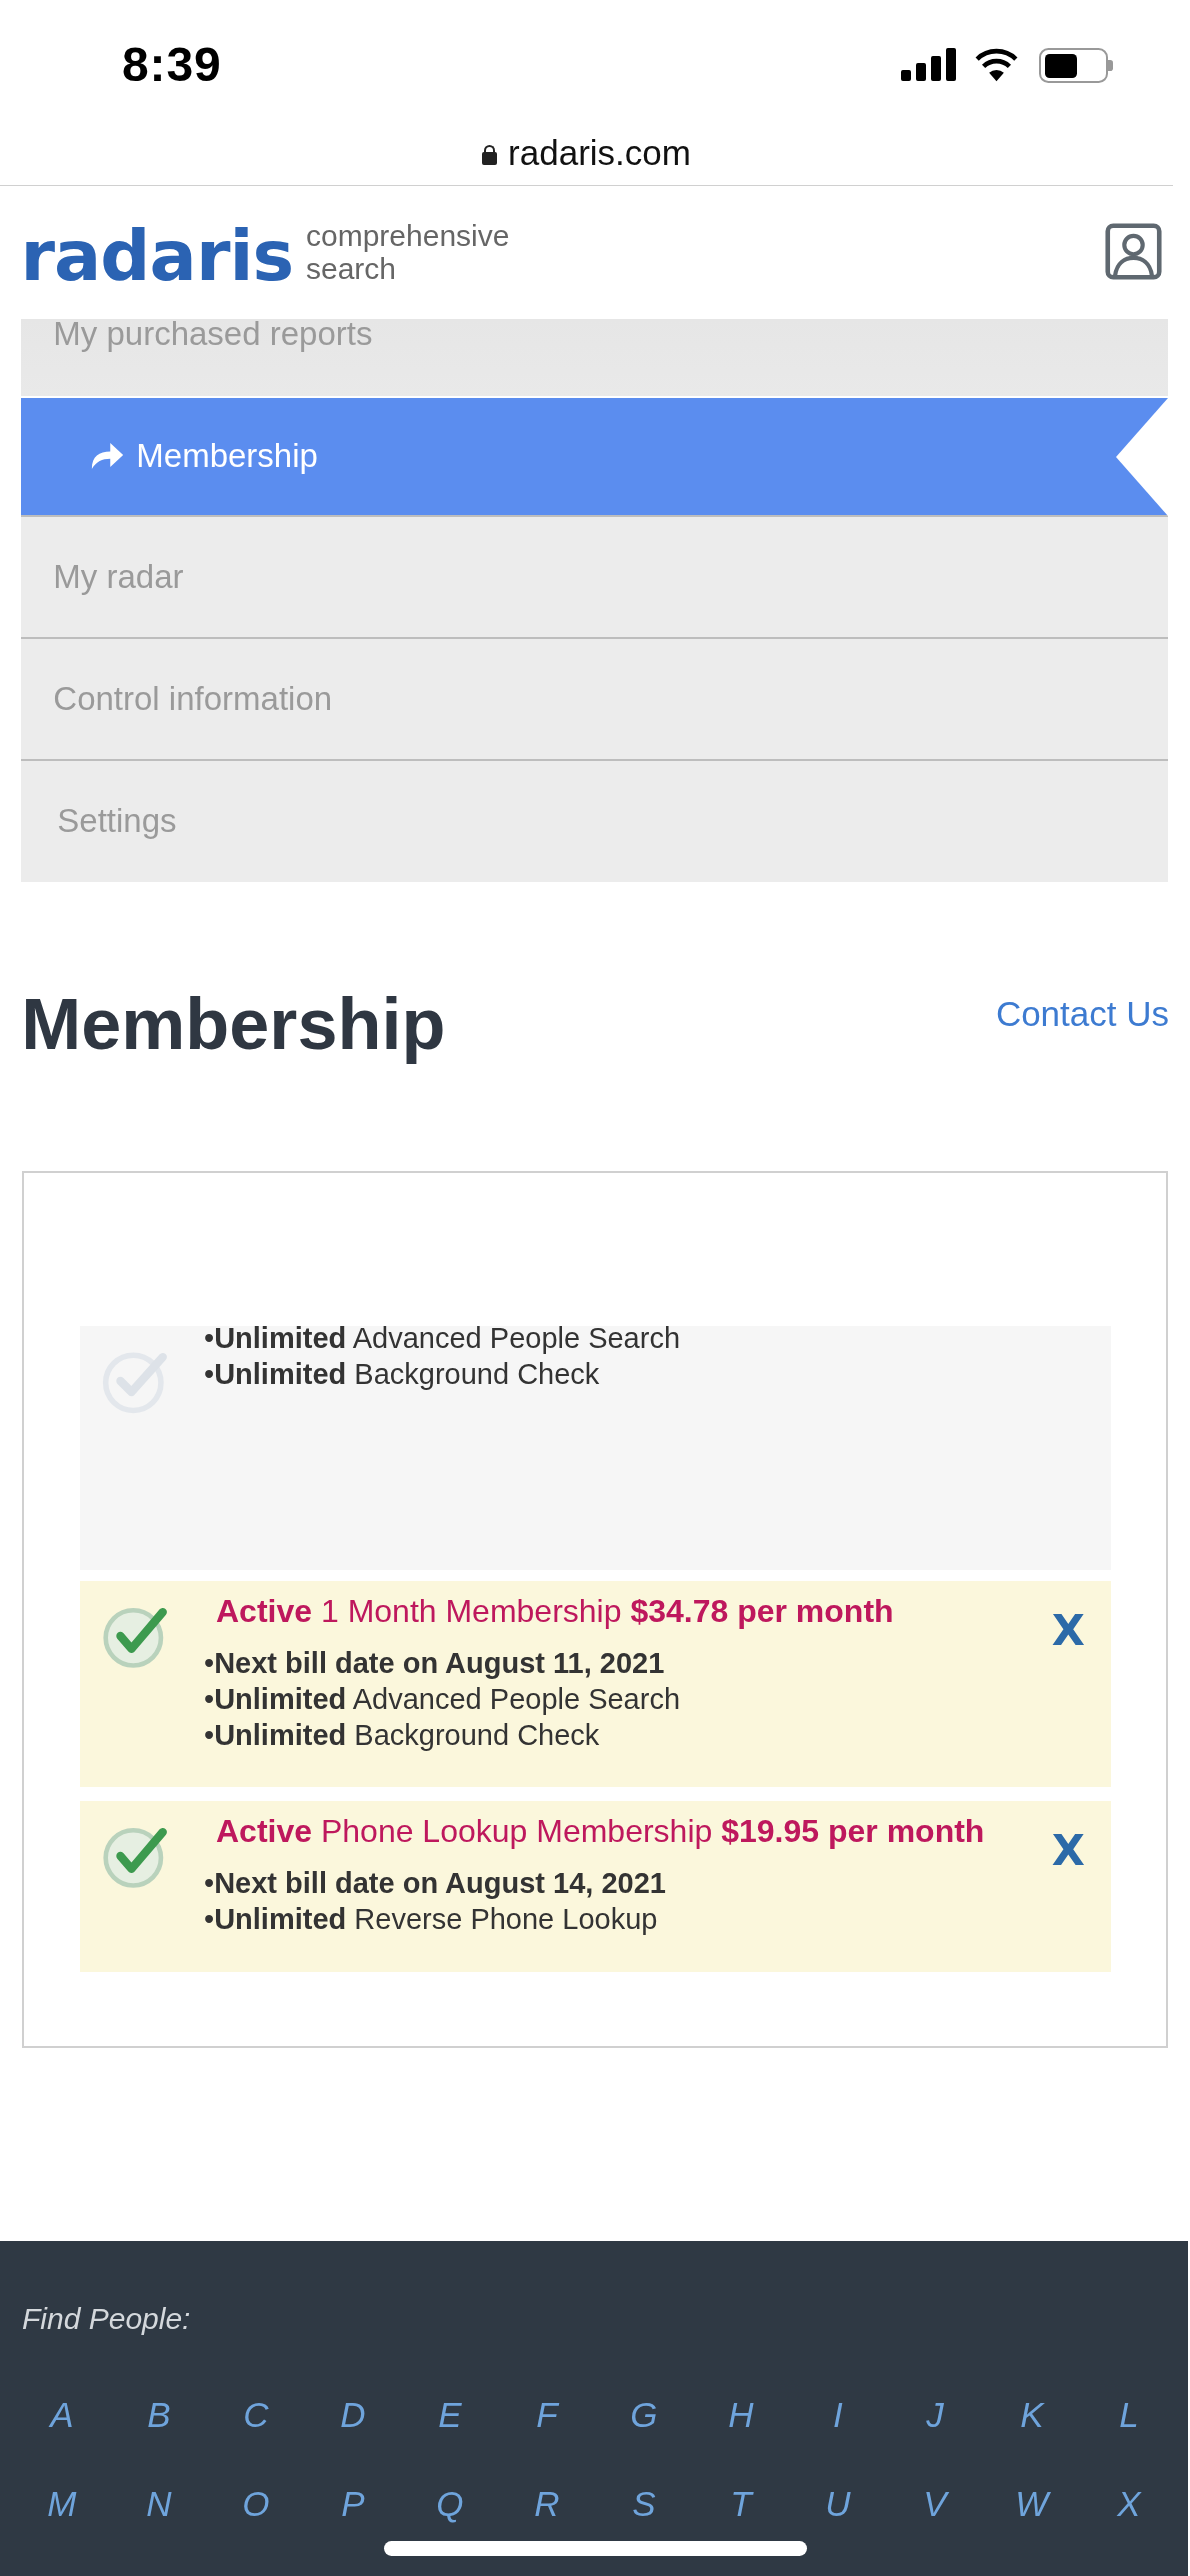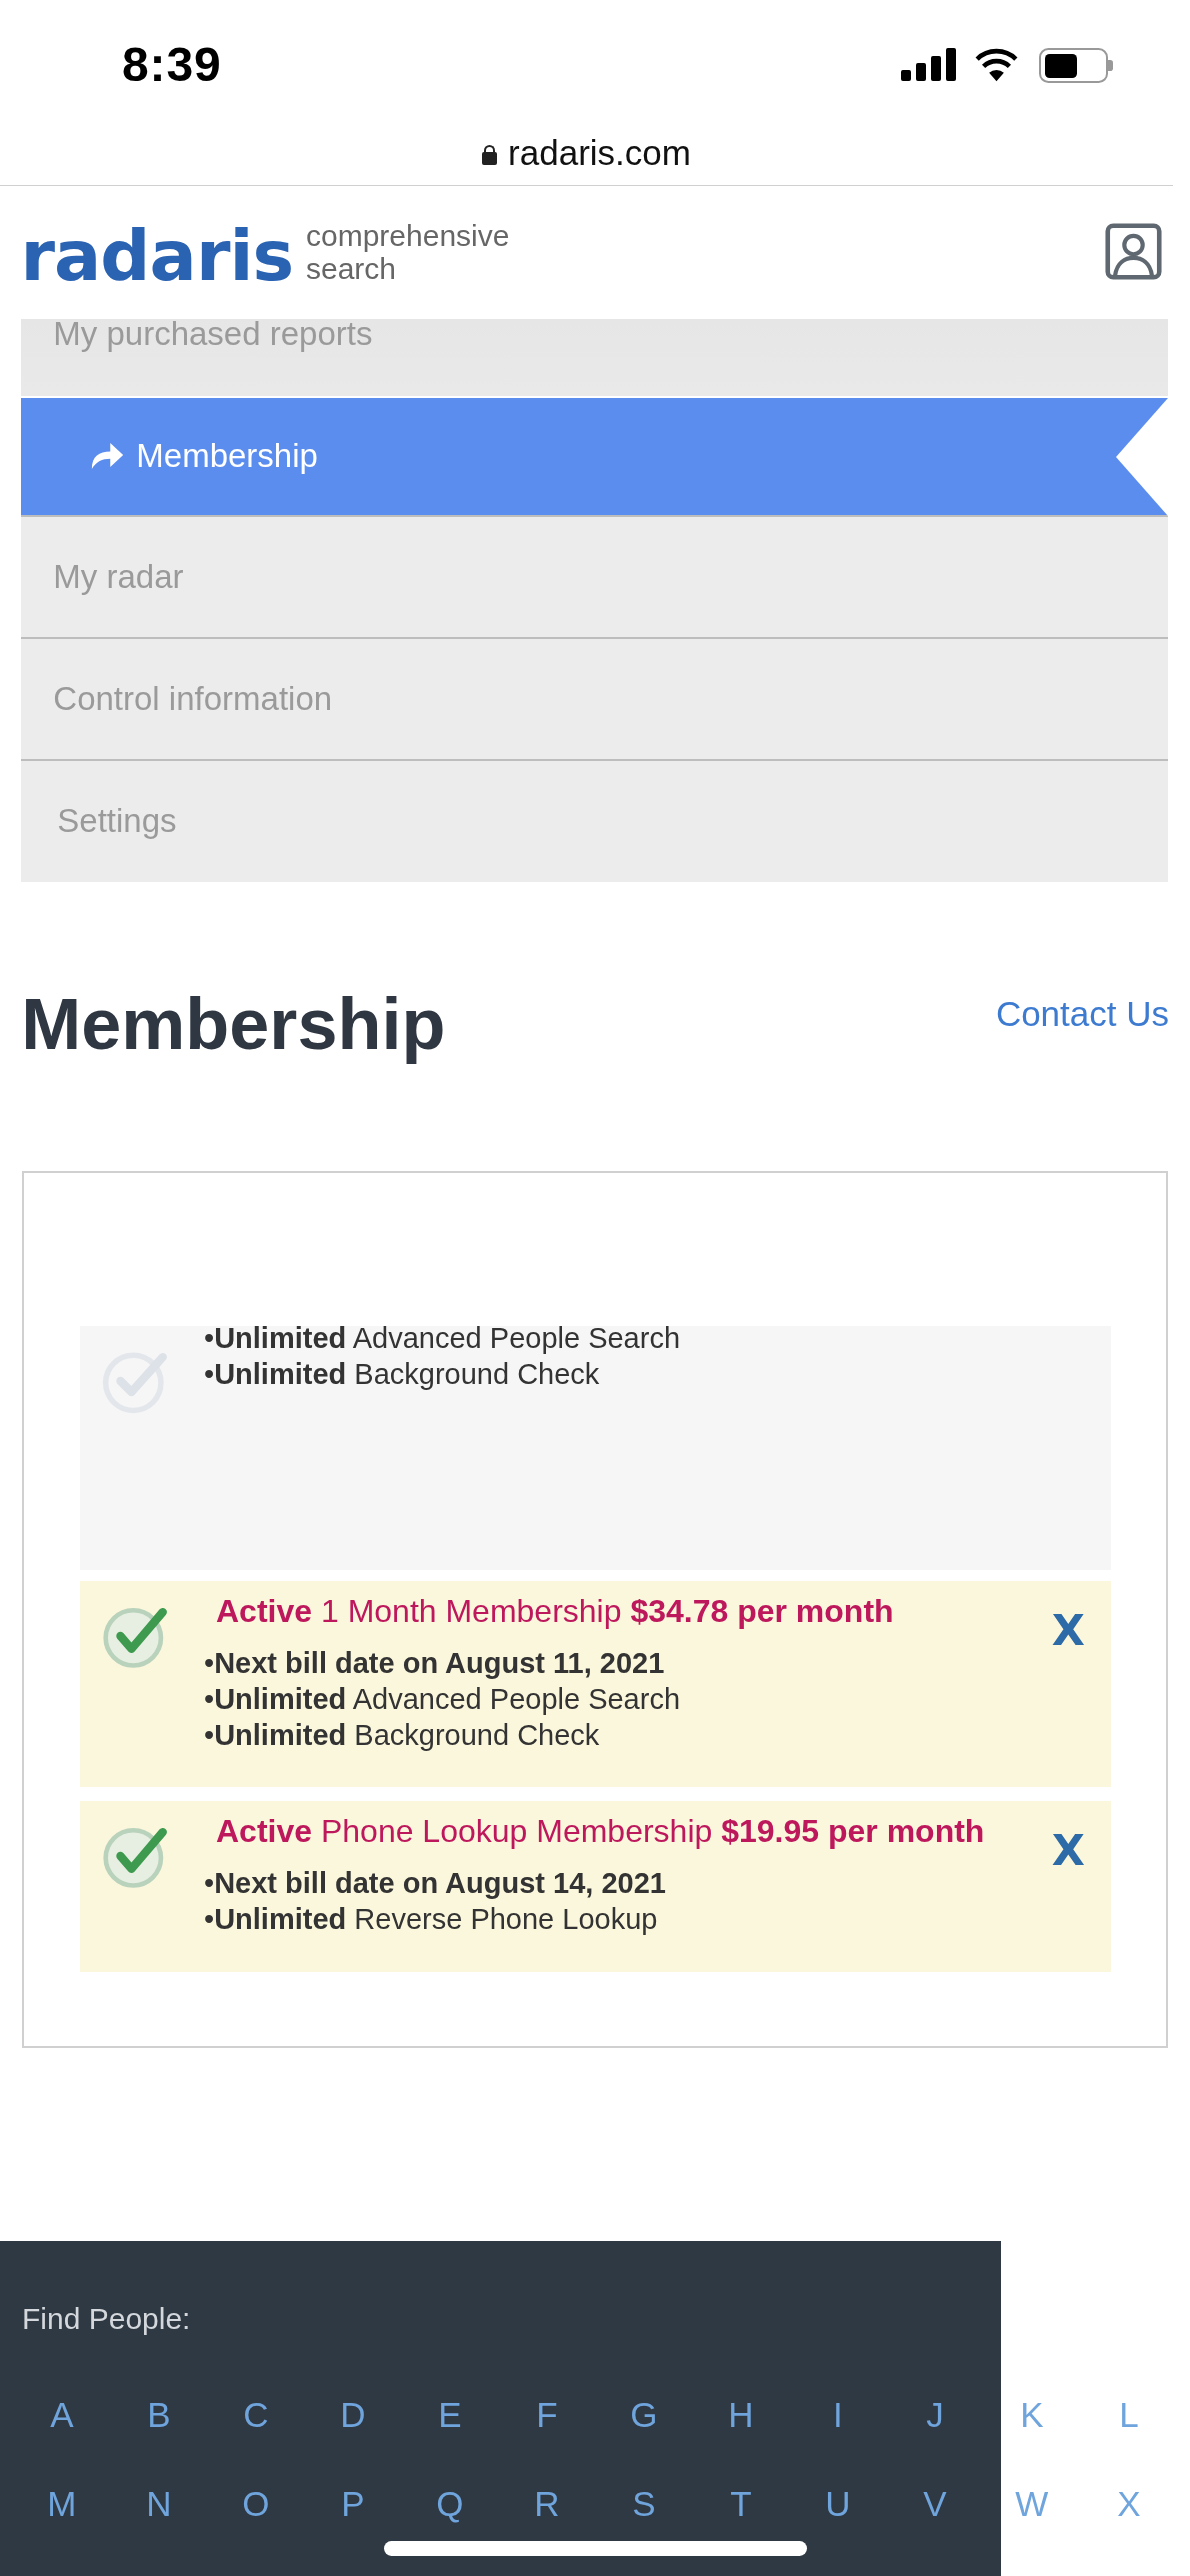--- a/index.html
+++ b/index.html
@@ -60,21 +60,21 @@
   .plan.active1 .plan-title, .plan.active2 .plan-title { color: #be185d; line-height: 37px; padding-top: 12px; margin-left: 12px; }
   .plan-title b { font-weight: 700; }
   .features { list-style: none; font-size: 29px; color: #333; line-height: 36px; }
   .plan.na .features { margin-top: -5.6px; }
   .plan.active1 .features, .plan.active2 .features { margin-top: 15px; }
   .features li::before { content: "\2022 "; }
   .features b { font-weight: 700; }
   .cancel-x { position: absolute; right: 26px; top: 28px; font-size: 43px; font-weight: 700; color: #2c6aa8; font-family: "DejaVu Sans", sans-serif; cursor: pointer; line-height: 43px; }
 
   
-  .footer { position: absolute; left: 0; top: 2241px; width: 1001px; height: 335px; background: #2f3944; }
+  .footer { position: absolute; left: 0; top: 2241px; width: 1188px; height: 335px; background: #2f3944; font-style: italic; }
   .find-label { position: absolute; left: 22px; top: 61px; font-size: 30px; color: #d4d8dc; }
   .letters { position: absolute; left: 20.4px; width: 1150px; display: flex; justify-content: space-between; }
   .letters.row1 { top: 154px; }
   .letters.row2 { top: 243px; }
   .letters a { width: 83px; text-align: center; font-size: 35px; color: #6fa4dc; text-decoration: none; }
   .home-indicator { position: absolute; left: 384px; top: 2541px; width: 423px; height: 15px; background: #fff; border-radius: 7.4px; }
 </style>
 </head>
 <body>
 

